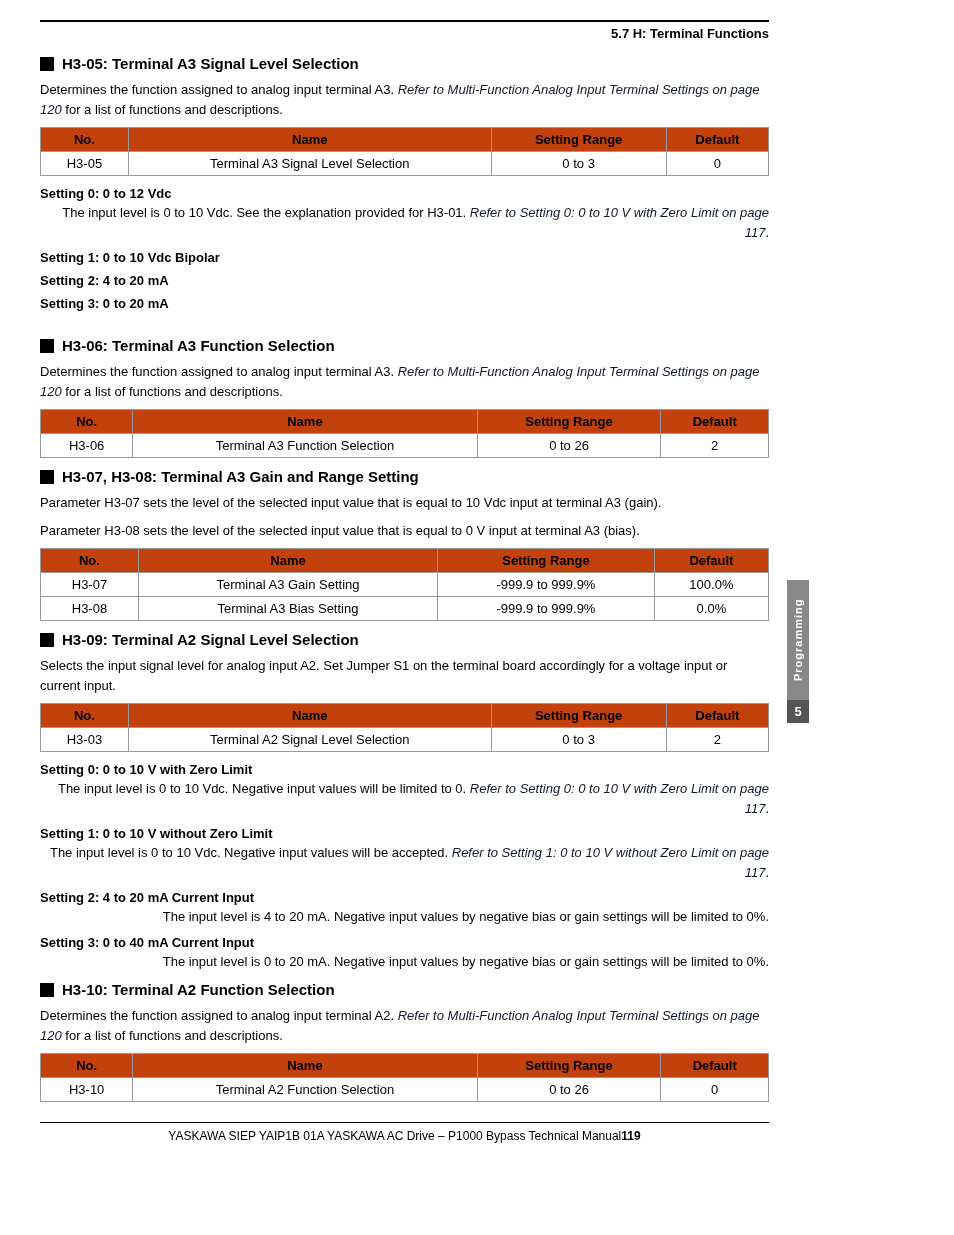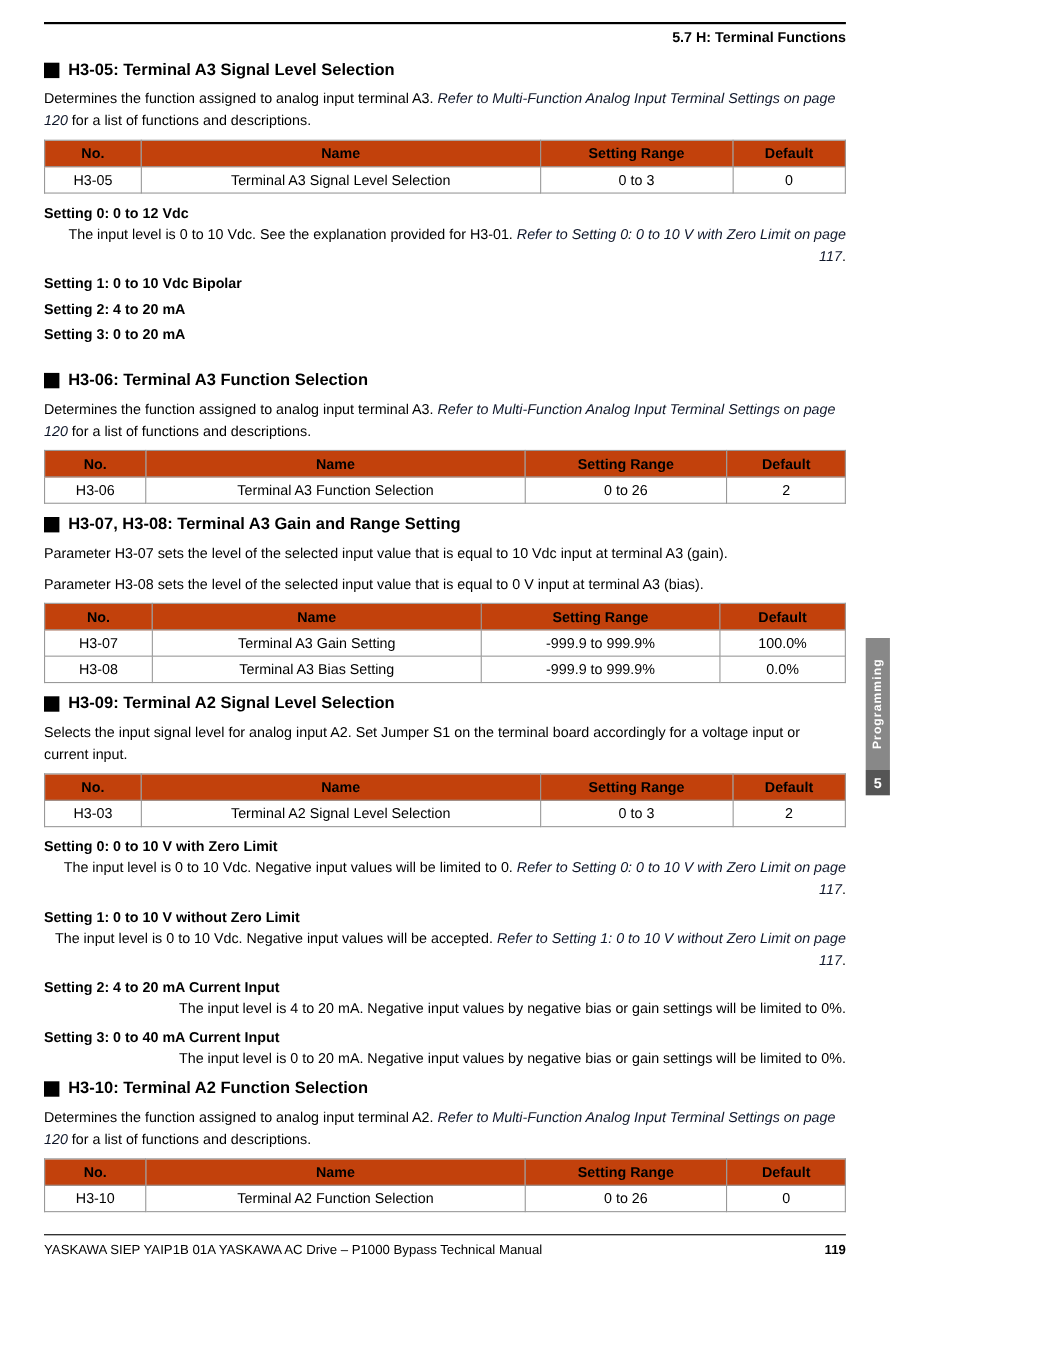--- a/index.html
+++ b/index.html
@@ -85,21 +85,21 @@
       margin-top: 8px;
     }
     .sub-body {
       font-size: 13px;
       line-height: 1.5;
       margin-bottom: 4px;
       text-align: right;
     }
     .bottom-bar {
       display: flex;
-      justify-content: space-between;
+      justify-content: center;
       align-items: center;
       border-top: 1px solid #000;
       margin-top: 20px;
       padding-top: 6px;
     }
     .bottom-left {
       font-size: 12px;
       font-weight: bold;
     }
     .bottom-left span {

